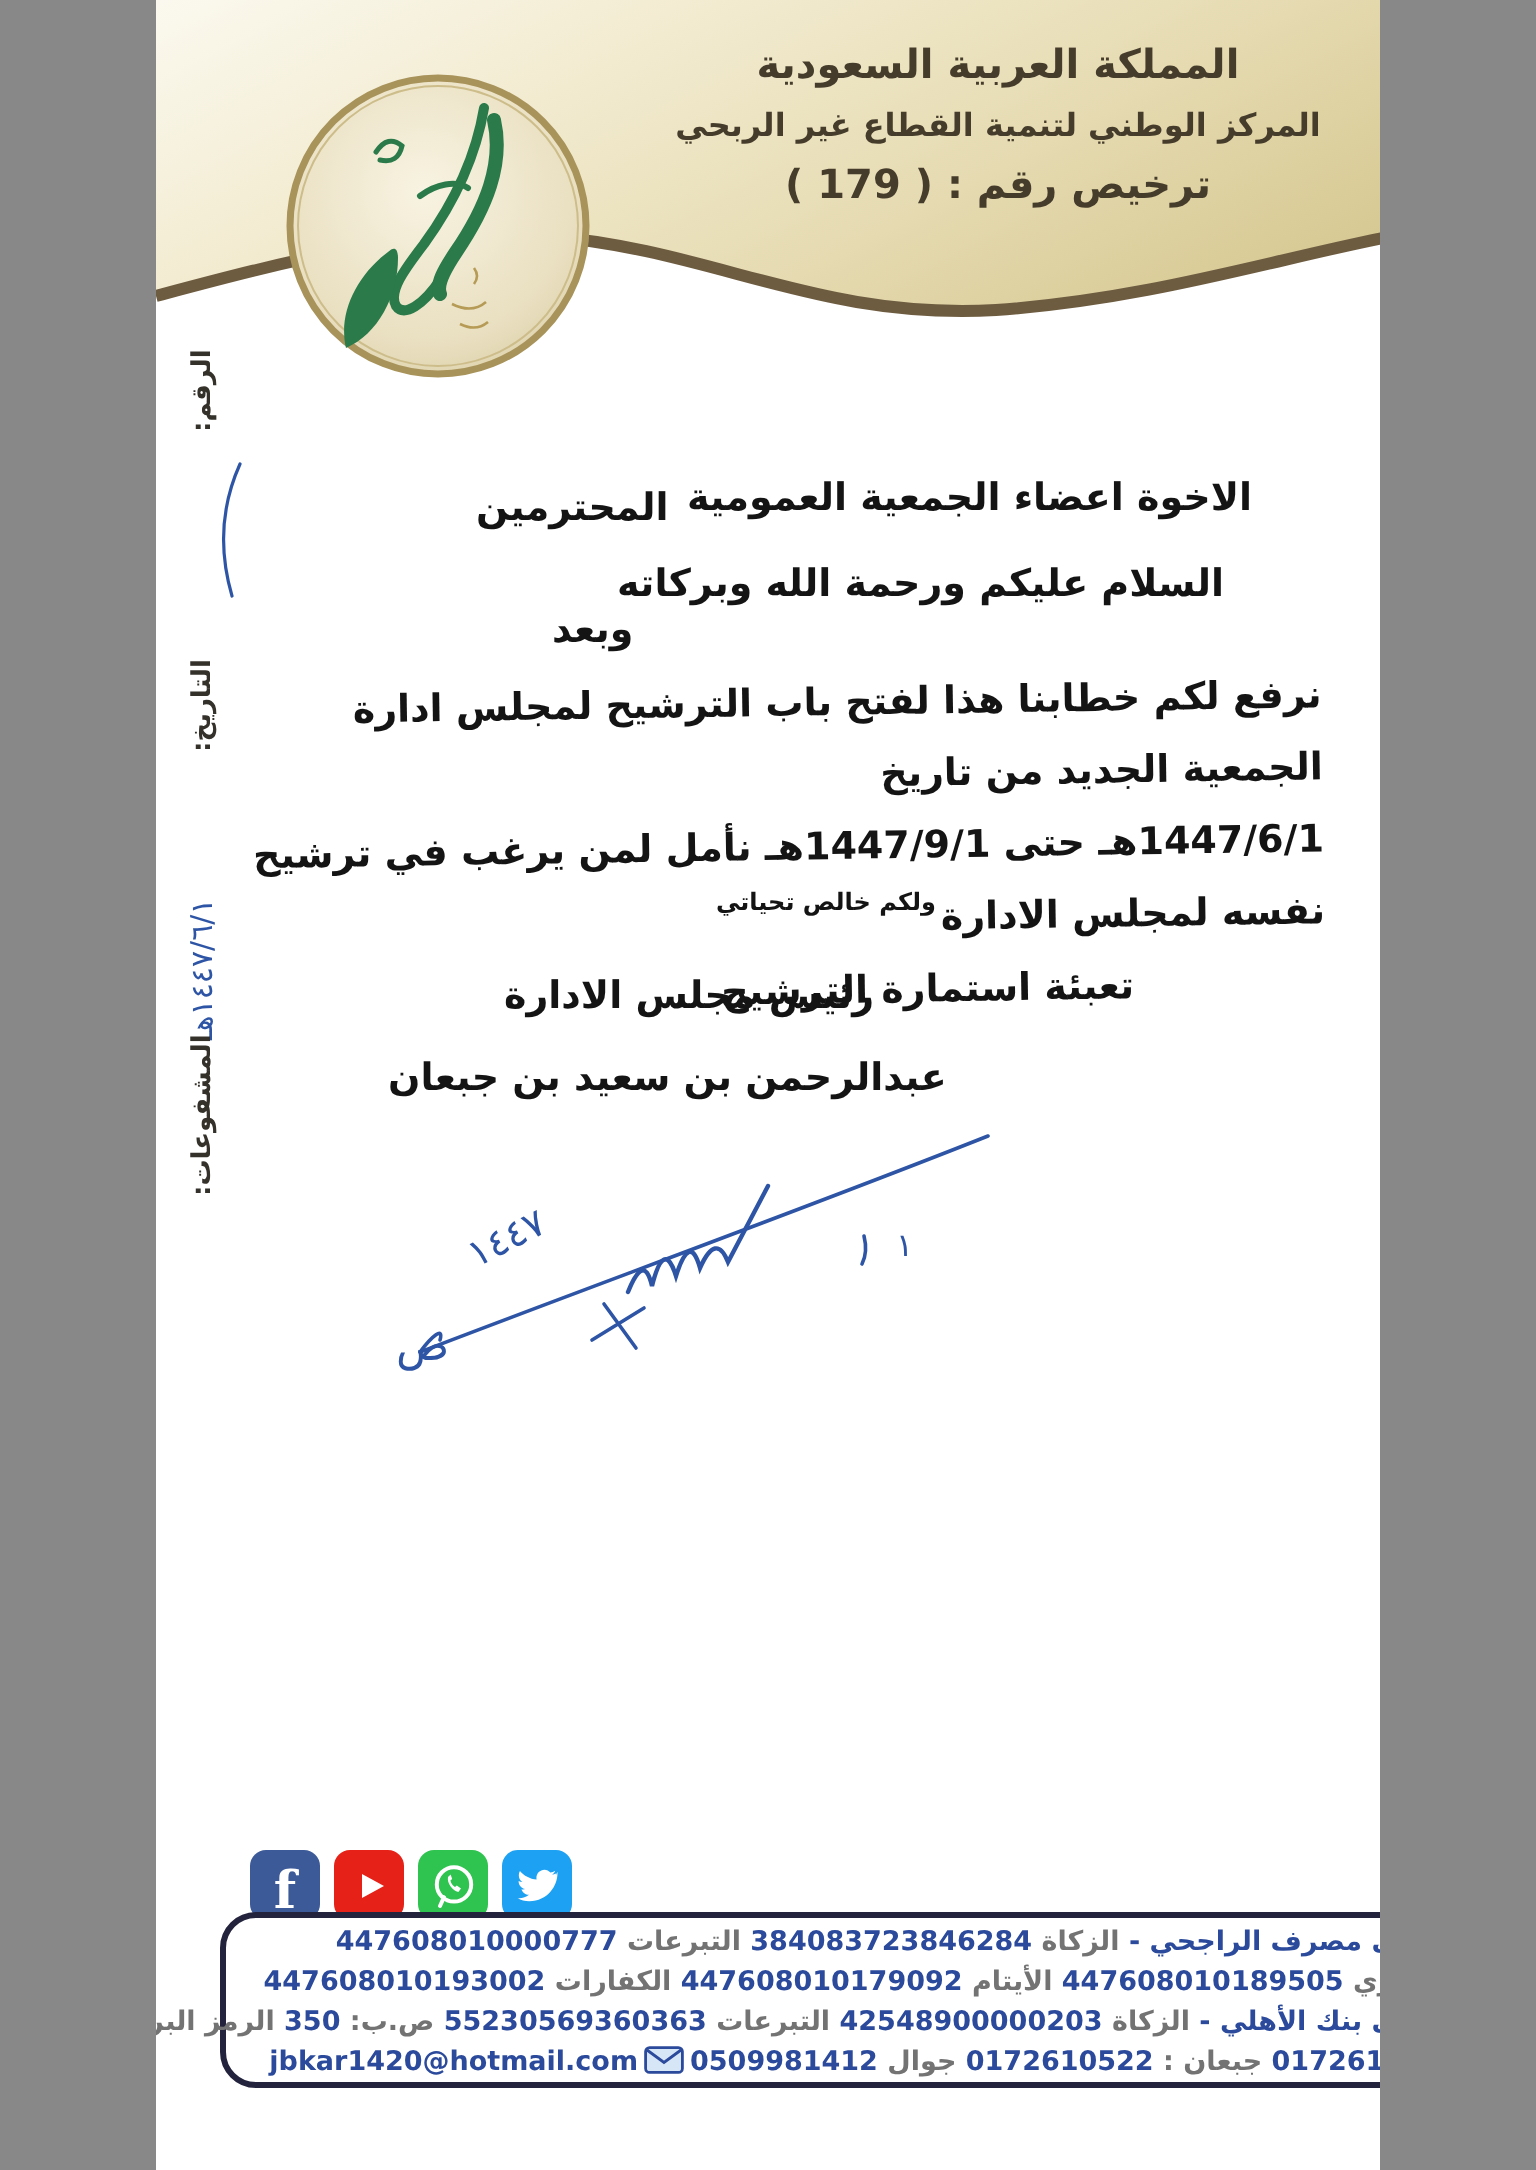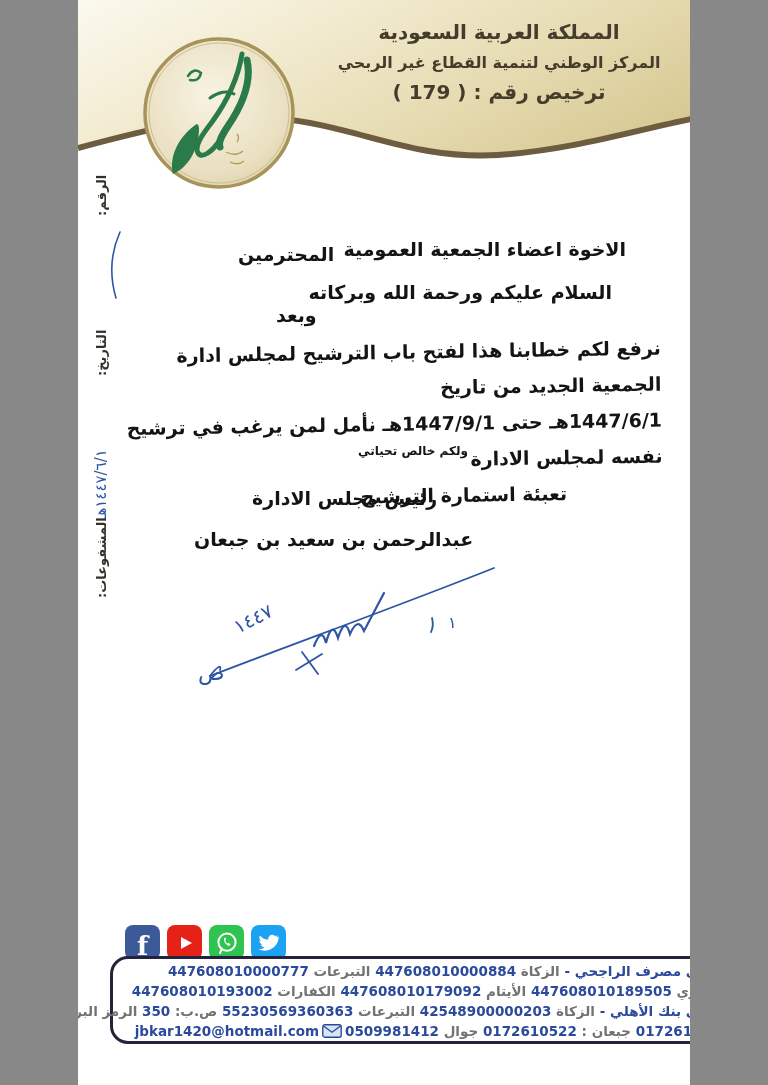--- a/index.html
+++ b/index.html
@@ -175,21 +175,21 @@
     <div class="sq tw">
       <svg width="23" height="23" viewBox="0 0 24 24">
         <path fill="#ffffff" d="M22,6c-0.7,0.3-1.5,0.5-2.2,0.6c0.8-0.5,1.4-1.2,1.7-2.1c-0.8,0.5-1.6,0.8-2.5,1C18.2,4.6,17.1,4,15.9,4c-2.3,0-4.2,1.9-4.2,4.2c0,0.3,0,0.6,0.1,0.9C8.3,8.9,5.2,7.2,3.1,4.7C2.7,5.4,2.5,6.1,2.5,6.9c0,1.5,0.7,2.8,1.9,3.5C3.7,10.4,3,10.2,2.4,9.9v0.1c0,2,1.4,3.7,3.4,4.1c-0.4,0.1-0.7,0.2-1.1,0.2c-0.3,0-0.5,0-0.8-0.1c0.5,1.7,2.1,2.9,3.9,2.9c-1.4,1.1-3.2,1.8-5.1,1.8c-0.3,0-0.6,0-0.9-0.1c1.8,1.1,3.9,1.7,6.2,1.7c9.5,0,14.7-7.9,14.7-14.7c0-0.2,0-0.4,0-0.7C21.5,7.7,21.8,6.9,22,6z"></path>
       </svg>
     </div>
   </div>
 
   <div class="footer-box">
     <div class="footer-lines">
       <div>
-        <span class="seg-blue">حساباتنا لدى مصرف الراجحي - </span><span class="seg-red">الزكاة </span><span class="seg-blue">447608010000884</span><span class="seg-red"> التبرعات </span><span class="seg-blue">447608010000777</span>
+        <span class="seg-blue">حساباتنا لدى مصرف الراجحي - </span><span class="seg-red">الزكاة </span><span class="seg-blue">384083723846284</span><span class="seg-red"> التبرعات </span><span class="seg-blue">447608010000777</span>
       </div>
       <div>
         <span class="seg-red">الوقف الخيري </span><span class="seg-blue">447608010189505</span><span class="seg-red"> الأيتام </span><span class="seg-blue">447608010179092</span><span class="seg-red"> الكفارات </span><span class="seg-blue">447608010193002</span>
       </div>
       <div>
         <span class="seg-blue">حساباتنا لدى بنك الأهلي - </span><span class="seg-red">الزكاة </span><span class="seg-blue">42548900000203</span><span class="seg-red"> التبرعات </span><span class="seg-blue">55230569360363</span><span class="seg-red"> ص.ب: </span><span class="seg-blue">350</span><span class="seg-red"> الرمز البريدي: </span>
       </div>
       <div>
         <span class="seg-red">هاتف </span><span class="seg-blue">0172610445</span><span class="seg-red">   جبعان : </span><span class="seg-blue">0172610522</span><span class="seg-red">  جوال </span><span class="seg-blue">0509981412</span><svg class="env" width="20" height="14" viewBox="0 0 20 14">
             <rect x="0.8" y="0.8" width="18.4" height="12.4" rx="2" fill="#d7e6f6" stroke="#2b4a9b" stroke-width="1.4"></rect>

